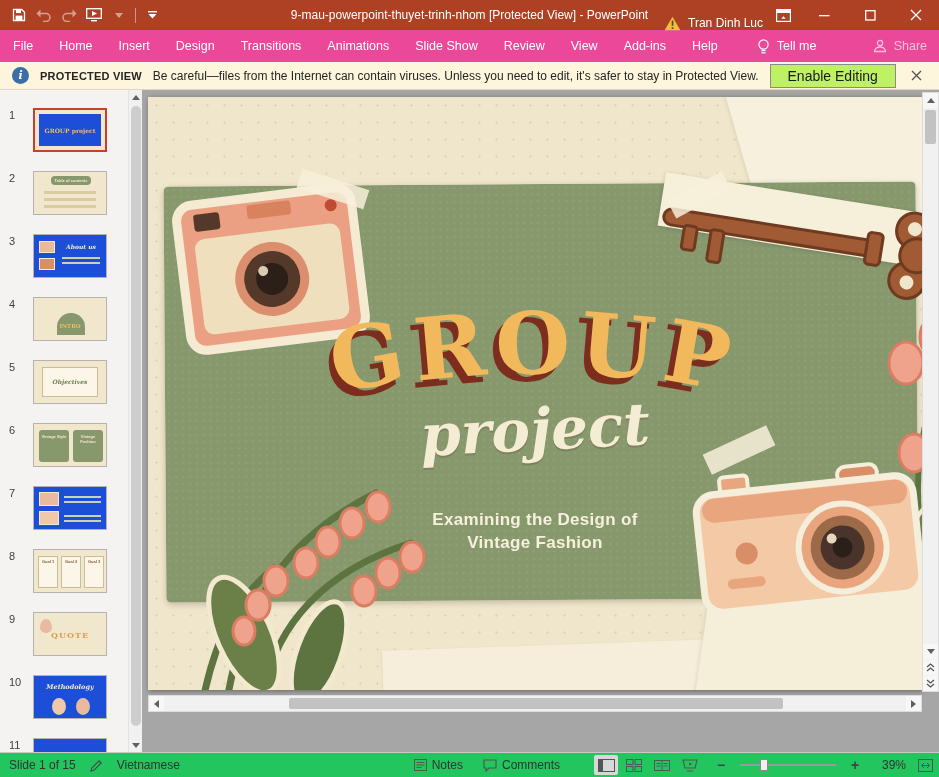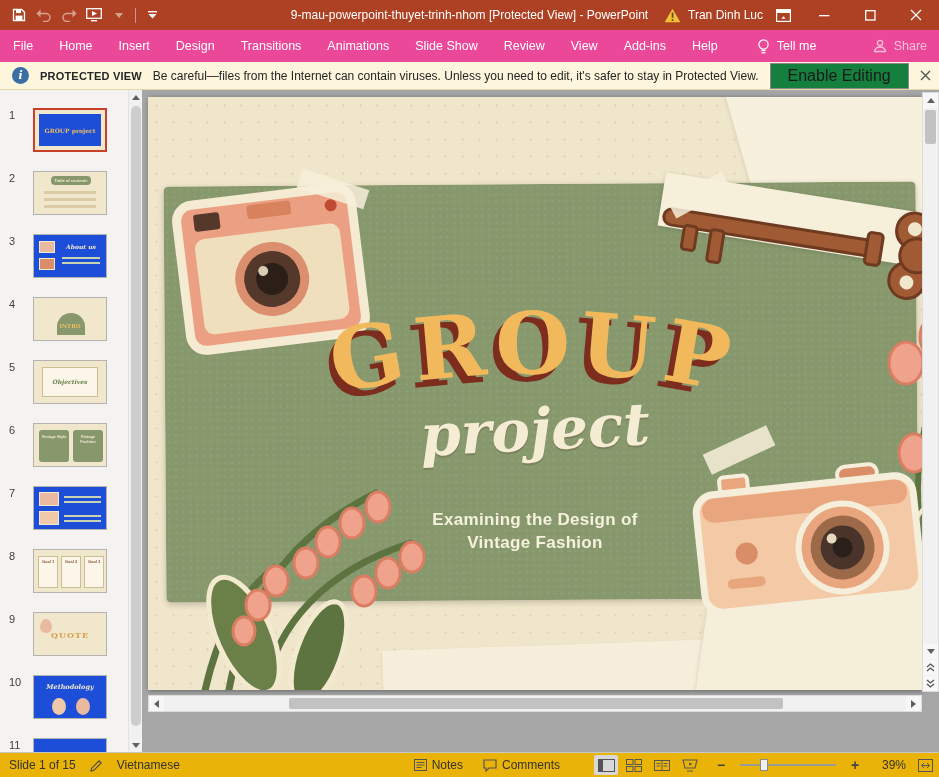--- a/index.html
+++ b/index.html
@@ -7,37 +7,37 @@
 body{font-family:"Liberation Sans",sans-serif;position:relative;background:#A6A6A6}
 svg{display:block}
 
 
 #titlebar{position:absolute;top:0;left:0;width:939px;height:30px;background:#AE4123;color:#fff}
 .qat{position:absolute;left:6px;top:0;height:30px;display:flex;align-items:center;z-index:3}
 .qbtn{width:25px;height:24px;display:flex;align-items:center;justify-content:center;border-radius:2px}
 .qsep{width:1px;height:15px;background:rgba(255,255,255,.45);margin:0 4px}
 .dim{opacity:.5}
 .doc-title{position:absolute;left:0;top:0;width:939px;height:30px;line-height:30px;text-align:center;font-size:12px;color:#fff;white-space:nowrap;z-index:1}
-.tb-user{position:absolute;right:176px;top:0;height:30px;display:flex;align-items:center;gap:7px;font-size:12px;z-index:3}
+.tb-user{position:absolute;right:176px;top:8px;height:30px;display:flex;align-items:center;gap:7px;font-size:12px;z-index:3}
 .winctl{position:absolute;right:0;top:0;height:30px;display:flex;z-index:3}
 .wbtn{width:46px;height:30px;display:flex;align-items:center;justify-content:center}
 .wbtn.rdo{width:36px}
 
 
 #ribbon{position:absolute;top:30px;left:0;width:939px;height:32px;background:#ec4899;color:#fff;display:flex;align-items:center}
 .rtab{height:32px;line-height:32px;padding:0 13px;font-size:12.5px;white-space:nowrap}
 .tellme{display:flex;align-items:center;gap:7px;margin-left:26px;height:32px;font-size:12.5px}
 .share{position:absolute;right:12px;top:0;height:32px;display:flex;align-items:center;gap:7px;opacity:.65;font-size:12.5px}
 
 
 #msgbar{position:absolute;top:62px;left:0;width:939px;height:28px;background:#FDF6DC;border-bottom:1px solid #E6D9A8;display:flex;align-items:center;padding:0 12px;gap:11px}
 .info-ic{width:17px;height:17px;border-radius:50%;background:#3B6EA5;color:#fff;display:flex;align-items:center;justify-content:center;font:italic bold 11px "DejaVu Serif",serif;flex:none}
 .pv-label{font-size:11px;font-weight:bold;color:#252525;letter-spacing:.2px;white-space:nowrap}
 .pv-msg{font-size:12px;color:#252525;white-space:nowrap}
-.ee-btn{margin-left:auto;background:#15803d;border:1px solid #8A8A8A;font-size:16px;color:#1a1a1a;padding:3px 17px;white-space:nowrap;font-family:inherit}
+.ee-btn{margin-left:auto;background:#bef264;border:1px solid #8A8A8A;font-size:14px;color:#1a1a1a;padding:3px 17px;white-space:nowrap;font-family:inherit}
 .mb-close{width:28px;height:28px;display:flex;align-items:center;justify-content:center}
 
 
 #slides-panel{position:absolute;top:90px;left:0;width:128px;height:662px;background:#F4F3F2;overflow:hidden}
 .sitem{position:relative;height:44px;margin-bottom:19px}
 .sitem:first-child{margin-top:18px}
 .snum{position:absolute;left:9px;top:1px;font-size:11px;color:#404040}
 .thumb{position:absolute;left:33px;top:0;width:74px;height:44px;background:#F1E7CC;border:1px solid #B5B3B0;overflow:hidden}
 .sitem.sel .thumb{border:2px solid #C8402A}
 .tgreen{background:#1d4ed8}
@@ -56,21 +56,21 @@
 .vthumb{position:absolute;left:2px;top:17px;width:11px;height:34px;background:#C2C2C2;border-radius:2px}
 .hthumb{position:absolute;top:2px;left:140px;width:494px;height:11px;background:#C2C2C2;border-radius:2px}
 
 
 .byline{position:absolute;left:0;top:141px;width:774px;text-align:center;font-size:15px;font-weight:bold;color:#C9684A}
 .gtitle{position:absolute;left:0;top:197px;width:774px;text-align:center;font:bold 86px "DejaVu Serif",serif;color:#F2B95C;letter-spacing:10px;text-shadow:-6px 7px 0 #7C2D1E;line-height:100px}
 .gscript{position:absolute;left:0;top:299px;width:774px;text-align:center;font:italic bold 58px "DejaVu Serif",serif;color:#F4ECD3;transform:rotate(-3deg);text-shadow:0 2px 0 rgba(90,60,40,.25)}
 .tagline{position:absolute;left:0;width:774px;text-align:center;font-size:17px;font-weight:bold;color:#F6F1DC;letter-spacing:.3px}
 
 
-#statusbar{position:absolute;left:0;bottom:0;width:939px;height:25px;background:#eab308;border-top:1px solid #C8C8C8;display:flex;align-items:center;color:#333;font-size:12px}
+#statusbar{position:absolute;left:0;bottom:0;width:939px;height:25px;background:#22c55e;border-top:1px solid #C8C8C8;display:flex;align-items:center;color:#333;font-size:12px}
 .sb-left{display:flex;align-items:center;gap:14px;padding-left:9px}
 .sb-right{position:absolute;right:6px;top:0;height:24px;display:flex;align-items:center;gap:12px}
 .sb-btn{display:flex;align-items:center;gap:5px;padding:2px 4px}
 .vbtn{width:24px;height:20px;display:flex;align-items:center;justify-content:center;border-radius:2px}
 .vbtn.on{background:#D8D8D8}
 .slider{position:relative;width:96px;height:16px}
 .slider .track{position:absolute;left:0;right:0;top:7px;height:2px;background:#9A9A9A}
 .slider .sthumb{position:absolute;left:20px;top:2px;width:8px;height:12px;background:#F0F0F0;border:1px solid #8A8A8A}
 .zoombtn{font-size:14px;color:#444;width:14px;text-align:center;font-weight:bold}
 .zoom-pct{width:32px;text-align:right;color:#333}

